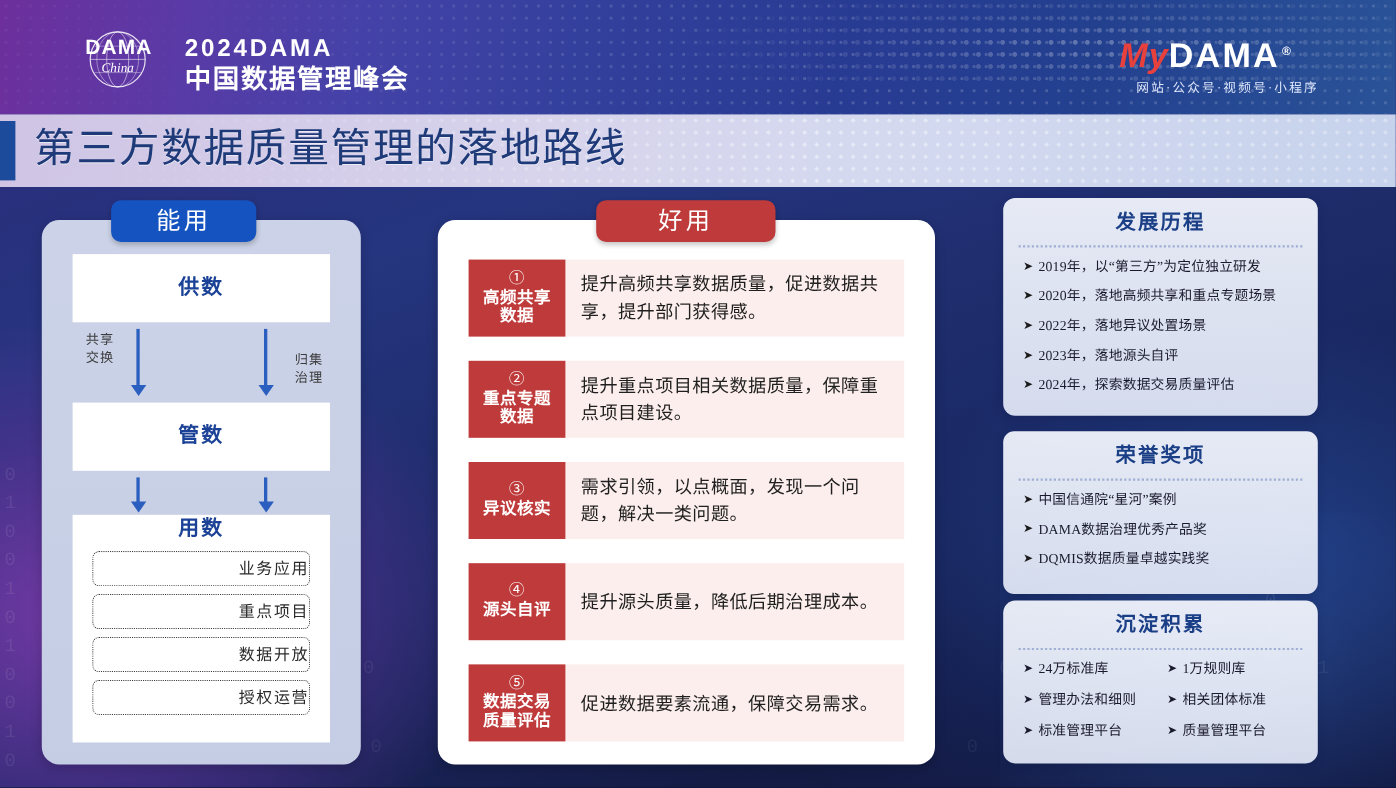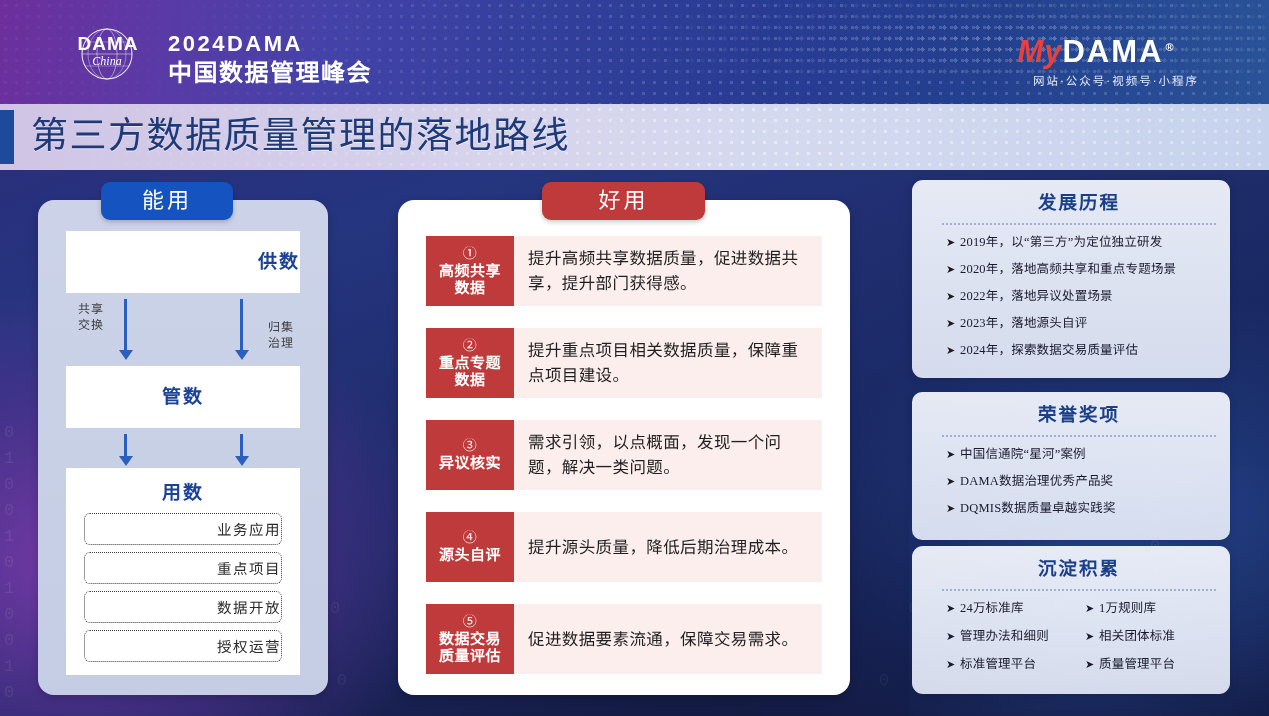--- a/index.html
+++ b/index.html
@@ -156,24 +156,24 @@
   .flowinner {
     position:absolute; left:28px; top:31px; width:234px; height:444px;
   }
   .flowbox {
     position:absolute; left:0; width:234px;
     background:#ffffff;
     font-family:"Liberation Serif","DejaVu Serif",serif;
     color:#1b4296; font-size:19px; font-weight:bold; text-align:center;
     letter-spacing:2px;
   }
-  .flowbox.gongshu { top:0;   height:62px; line-height:62px;text-align:right; }
+  .flowbox.gongshu { top:0;   height:62px; line-height:62px; }
   .flowbox.guanshu { top:135px; height:62px; line-height:62px; }
   .flowbox.yongshu { top:237px; height:207px; }
-  .flowbox.yongshu .ys-title { margin-top:12px; line-height:26px; }
+  .flowbox.yongshu .ys-title { line-height:26px; }
 
   .dotted-item {
     margin:7px 18px 0 18px;
     height:32px; line-height:32px;
     border:1.7px dotted #3a3a3a;
     border-radius:6px;
     font-family:"Liberation Serif","DejaVu Serif",serif;
     font-size:14.5px; font-weight:normal; color:#2b2b2b;
     letter-spacing:1.5px; text-align:right;
   }
@@ -228,25 +228,25 @@
     font-size:16.5px; color:#1f1f1f; line-height:25px; letter-spacing:.4px;
   }
   .mid-row.r1 { top:36px; }
   .mid-row.r2 { top:128px; }
   .mid-row.r3 { top:220px; }
   .mid-row.r4 { top:312px; }
   .mid-row.r5 { top:404px; }
 
   
   .rcard {
-    position:absolute; left:912px; width:318px;
+    position:absolute; left:912px; width:286px;
     background:linear-gradient(180deg, rgba(241,244,252,.95) 0%, rgba(228,234,248,.92) 100%);
     border-radius:11px;
     box-shadow:0 2px 8px rgba(10,20,60,.25);
-    padding:10px 0 12px 16px;
+    padding:10px 0 12px 0;
   }
   .rcard.c1 { top:180px; height:198px; }
   .rcard.c2 { top:392px; height:148px;border-radius:10px; }
   .rcard.c3 { top:546px; height:148px; }
   .rcard h3 {
     text-align:center;
     font-family:"Liberation Serif","DejaVu Serif",serif;
     font-size:18.5px; font-weight:bold; color:#1b3f86;
     letter-spacing:2px; line-height:26px;
     margin-bottom:7px;

